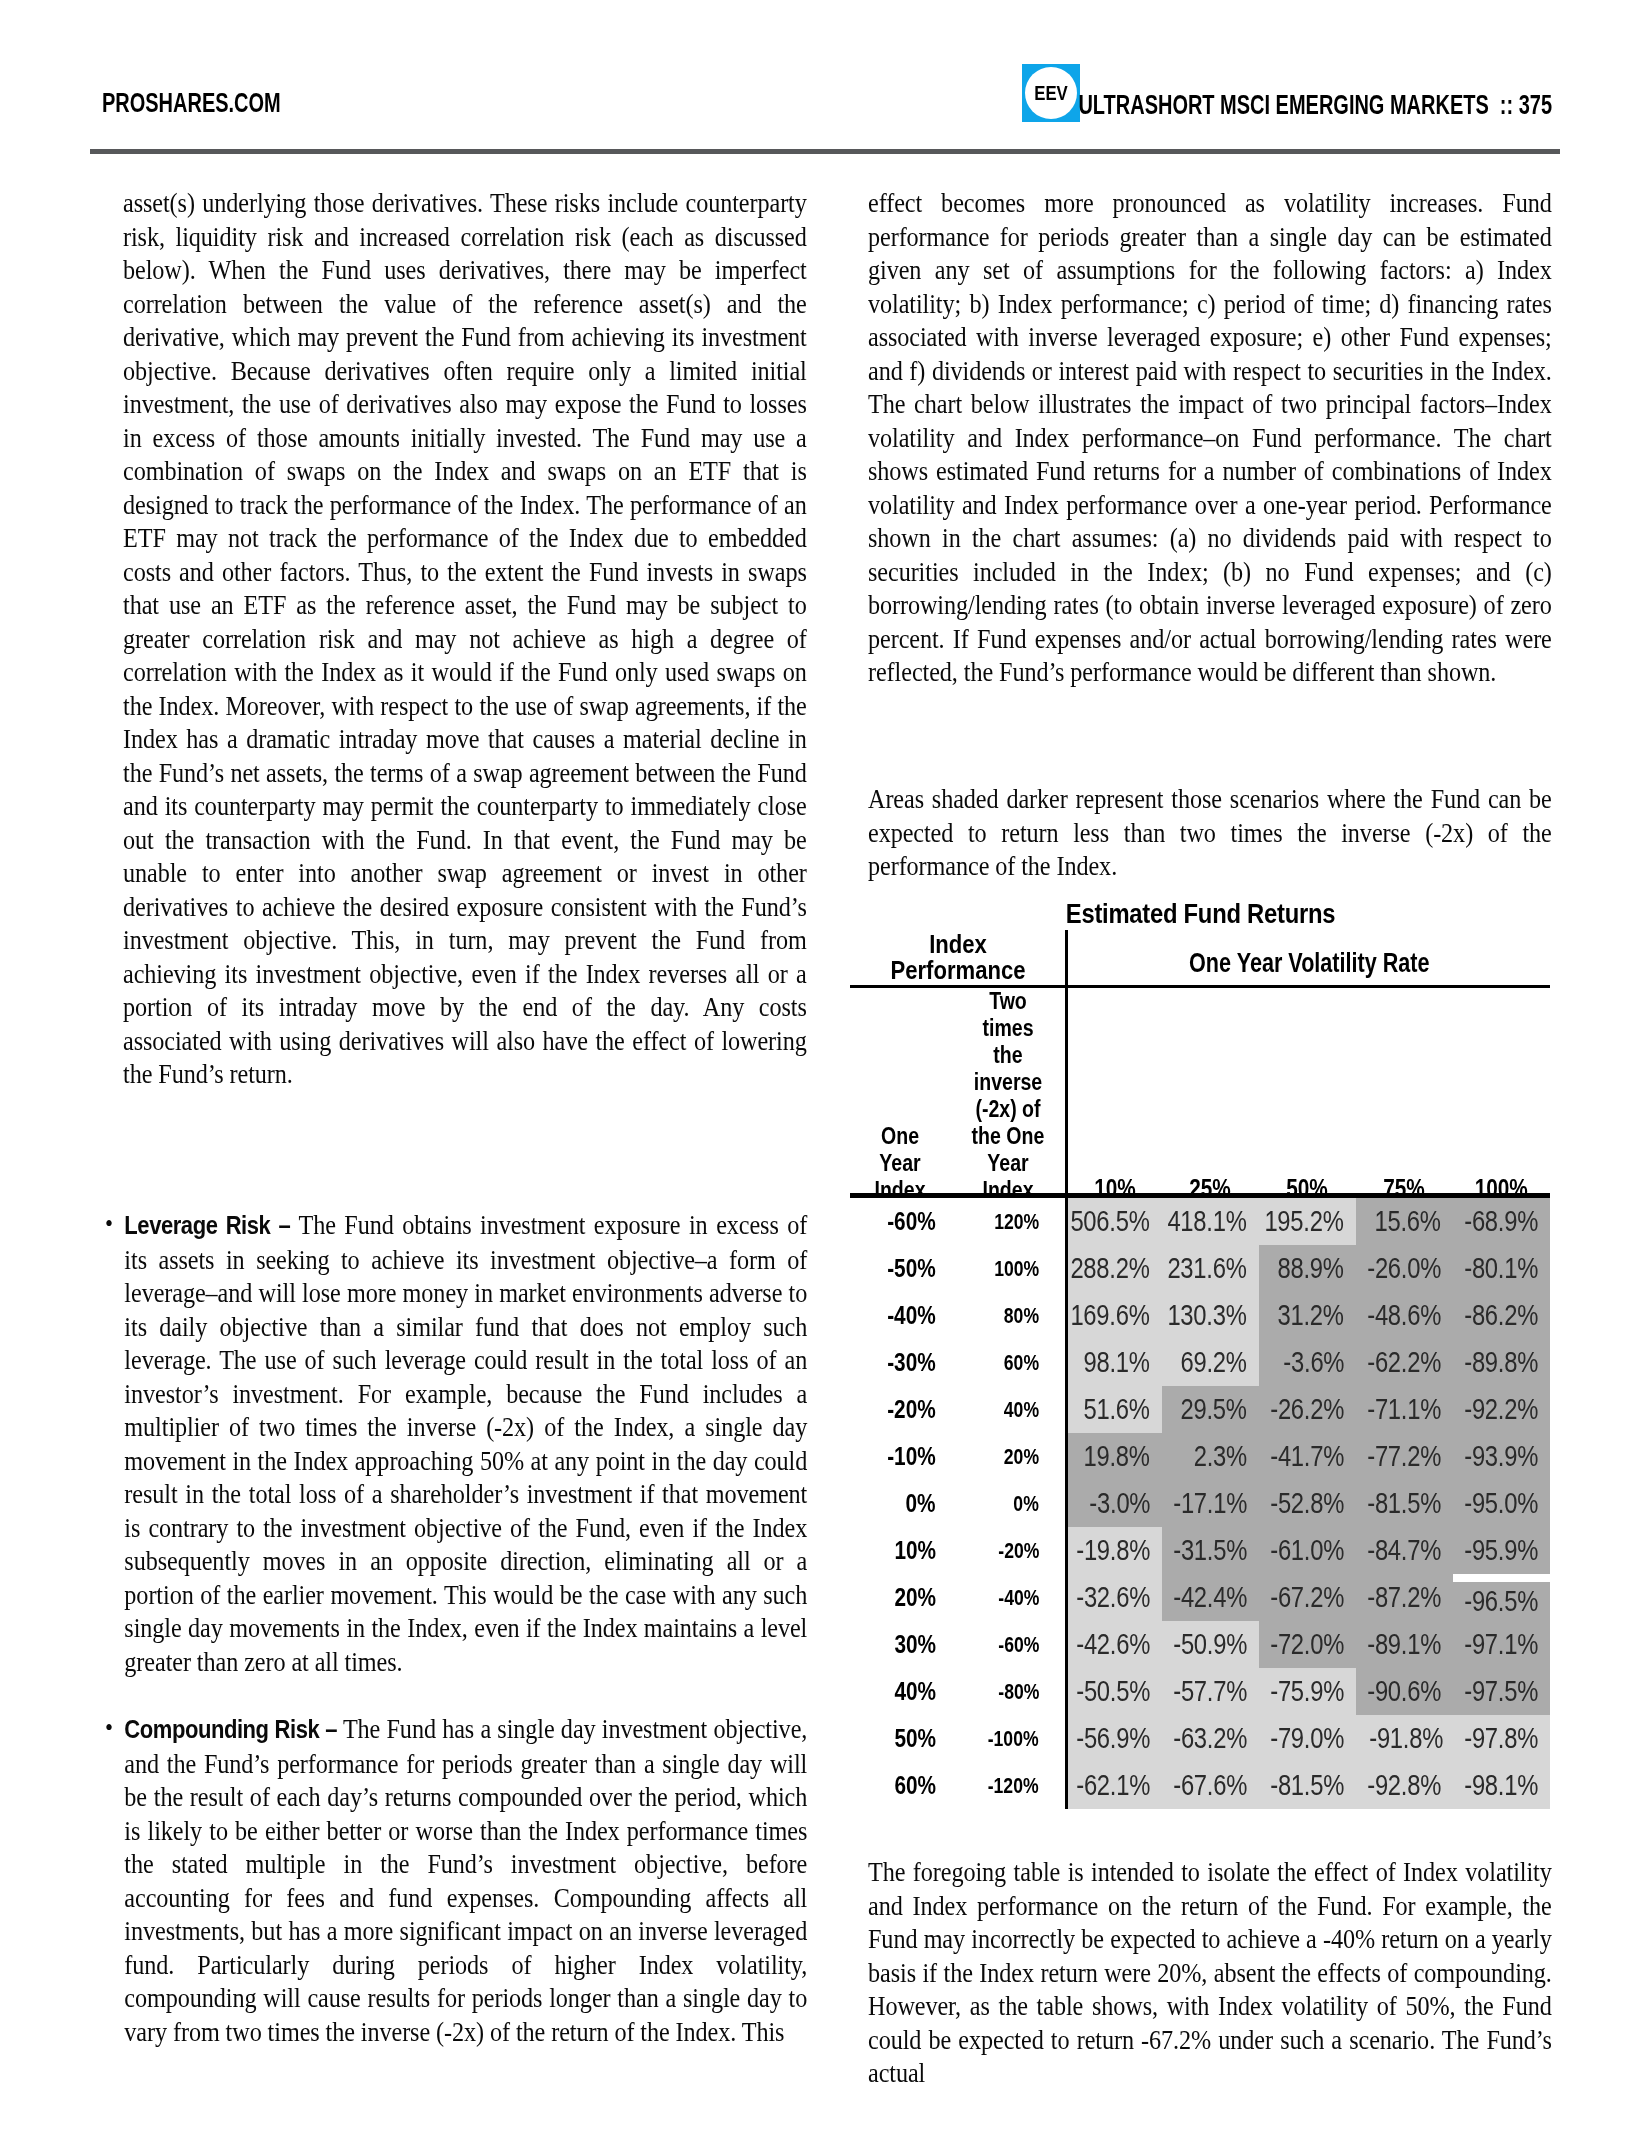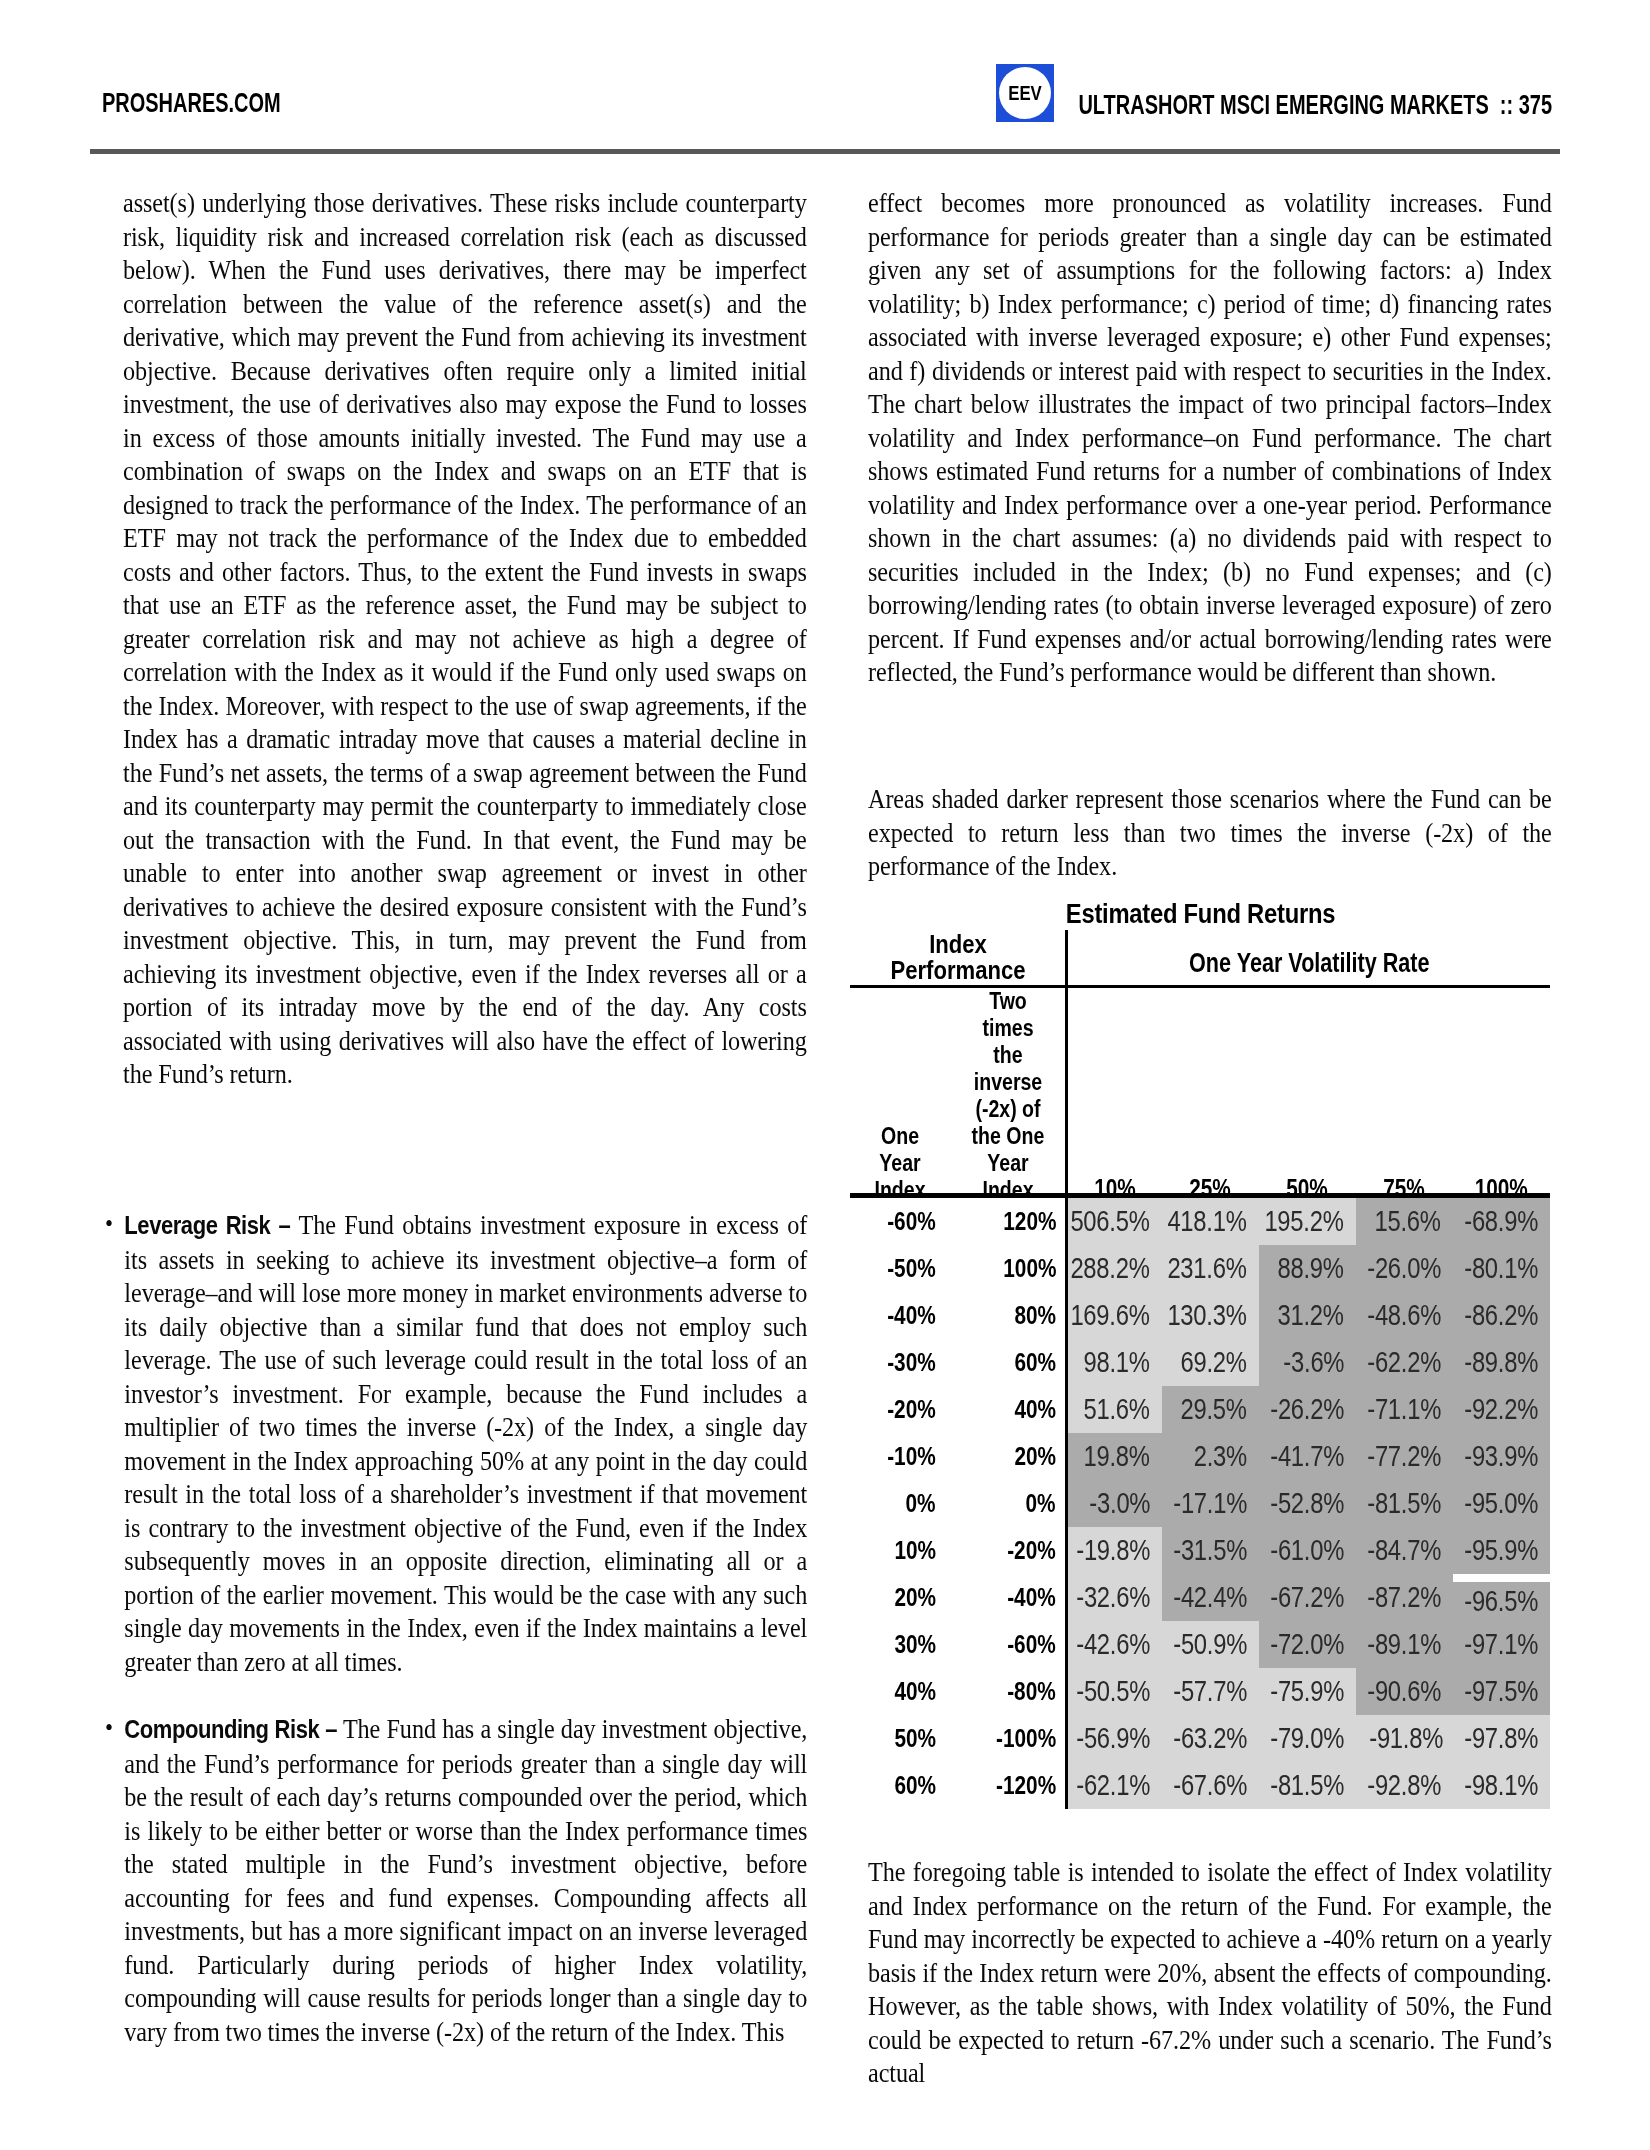--- a/index.html
+++ b/index.html
@@ -6,21 +6,21 @@
   #page{position:relative;width:1650px;height:2150px;background:#ffffff;overflow:hidden;
         font-family:"Liberation Serif",serif;color:#0a0a0a;}
 
   
   .hdr-text{position:absolute;font-family:"Liberation Sans",sans-serif;font-weight:bold;
             font-size:27px;white-space:nowrap;color:#000;}
   .squeezeL{display:inline-block;transform:scaleX(0.74);transform-origin:0 50%;}
   .squeezeR{display:inline-block;transform:scaleX(0.74);transform-origin:100% 50%;}
   #hdr-left{left:102px;top:88px;}
   #hdr-right{right:98px;top:90px;text-align:right;}
-  #ticker-badge{position:absolute;left:996px;top:64px;width:58px;height:58px;background:#1d4ed8;}
+  #ticker-badge{position:absolute;left:1022px;top:64px;width:58px;height:58px;background:#0ea5e9;}
   #ticker-badge .circle{position:absolute;left:3px;top:3px;width:52px;height:52px;border-radius:50%;
             background:#fff;display:flex;align-items:center;justify-content:center;}
   #ticker-badge .tkr{font-family:"Liberation Sans",sans-serif;font-weight:bold;font-size:21px;
             transform:scaleX(0.8);color:#000;}
   #hdr-rule{position:absolute;left:90px;top:149px;width:1470px;height:5px;background:#57585a;}
 
   
   .serif-block{position:absolute;width:777px;transform:scaleX(0.88);transform-origin:0 0;
                font-size:27.5px;line-height:33.5px;text-align:justify;letter-spacing:-0.1px;}
   #p-left-1{left:123px;top:186px;}
@@ -55,21 +55,21 @@
   .hdr2 .c1 span{display:inline-block;width:80px;font-size:23px;line-height:27px;text-align:center;
         transform:scaleX(0.85);transform-origin:50% 100%;}
   .hdr2 .c2 span{display:inline-block;width:100px;font-size:23px;line-height:27px;text-align:center;
         transform:scaleX(0.85);transform-origin:50% 100%;}
   .hdr2 .vol{font-size:26px;}
   .hdr2 .vol span{display:inline-block;transform:scaleX(0.8);transform-origin:50% 100%;}
   .hdr2 .vfirst{border-left:3px solid #000;}
   .body-row{display:grid;grid-template-columns:100px 115px repeat(5,97px);height:47px;}
   .body-row .cell{display:flex;align-items:center;justify-content:flex-end;box-sizing:border-box;}
   .idx1{font-weight:bold;font-size:26px;padding-right:14px;}
-  .idx2{font-weight:bold;font-size:26px;padding-right:9px;}
+  .idx2{font-weight:bold;font-size:22px;padding-right:26px;}
   .idx1 span,.idx2 span{display:inline-block;transform:scaleX(0.8);transform-origin:100% 50%;}
   .val{font-size:29px;color:#2a2a2a;padding-right:12px;}
   .val span{display:inline-block;transform:scaleX(0.82);transform-origin:100% 50%;letter-spacing:-0.3px;}
   .vline{border-left:3px solid #000;}
 </style>
 </head>
 <body>
 
 <div id="page">
 

